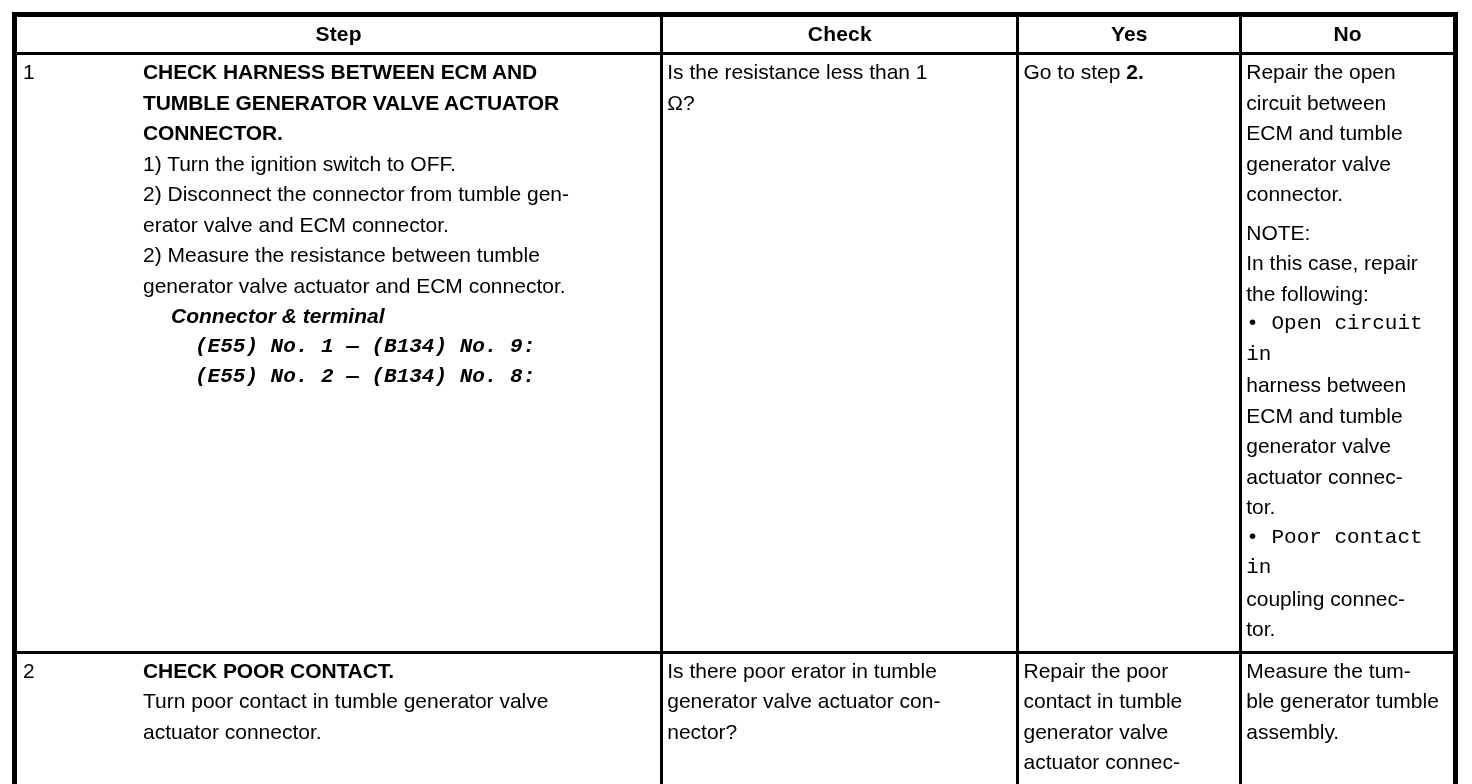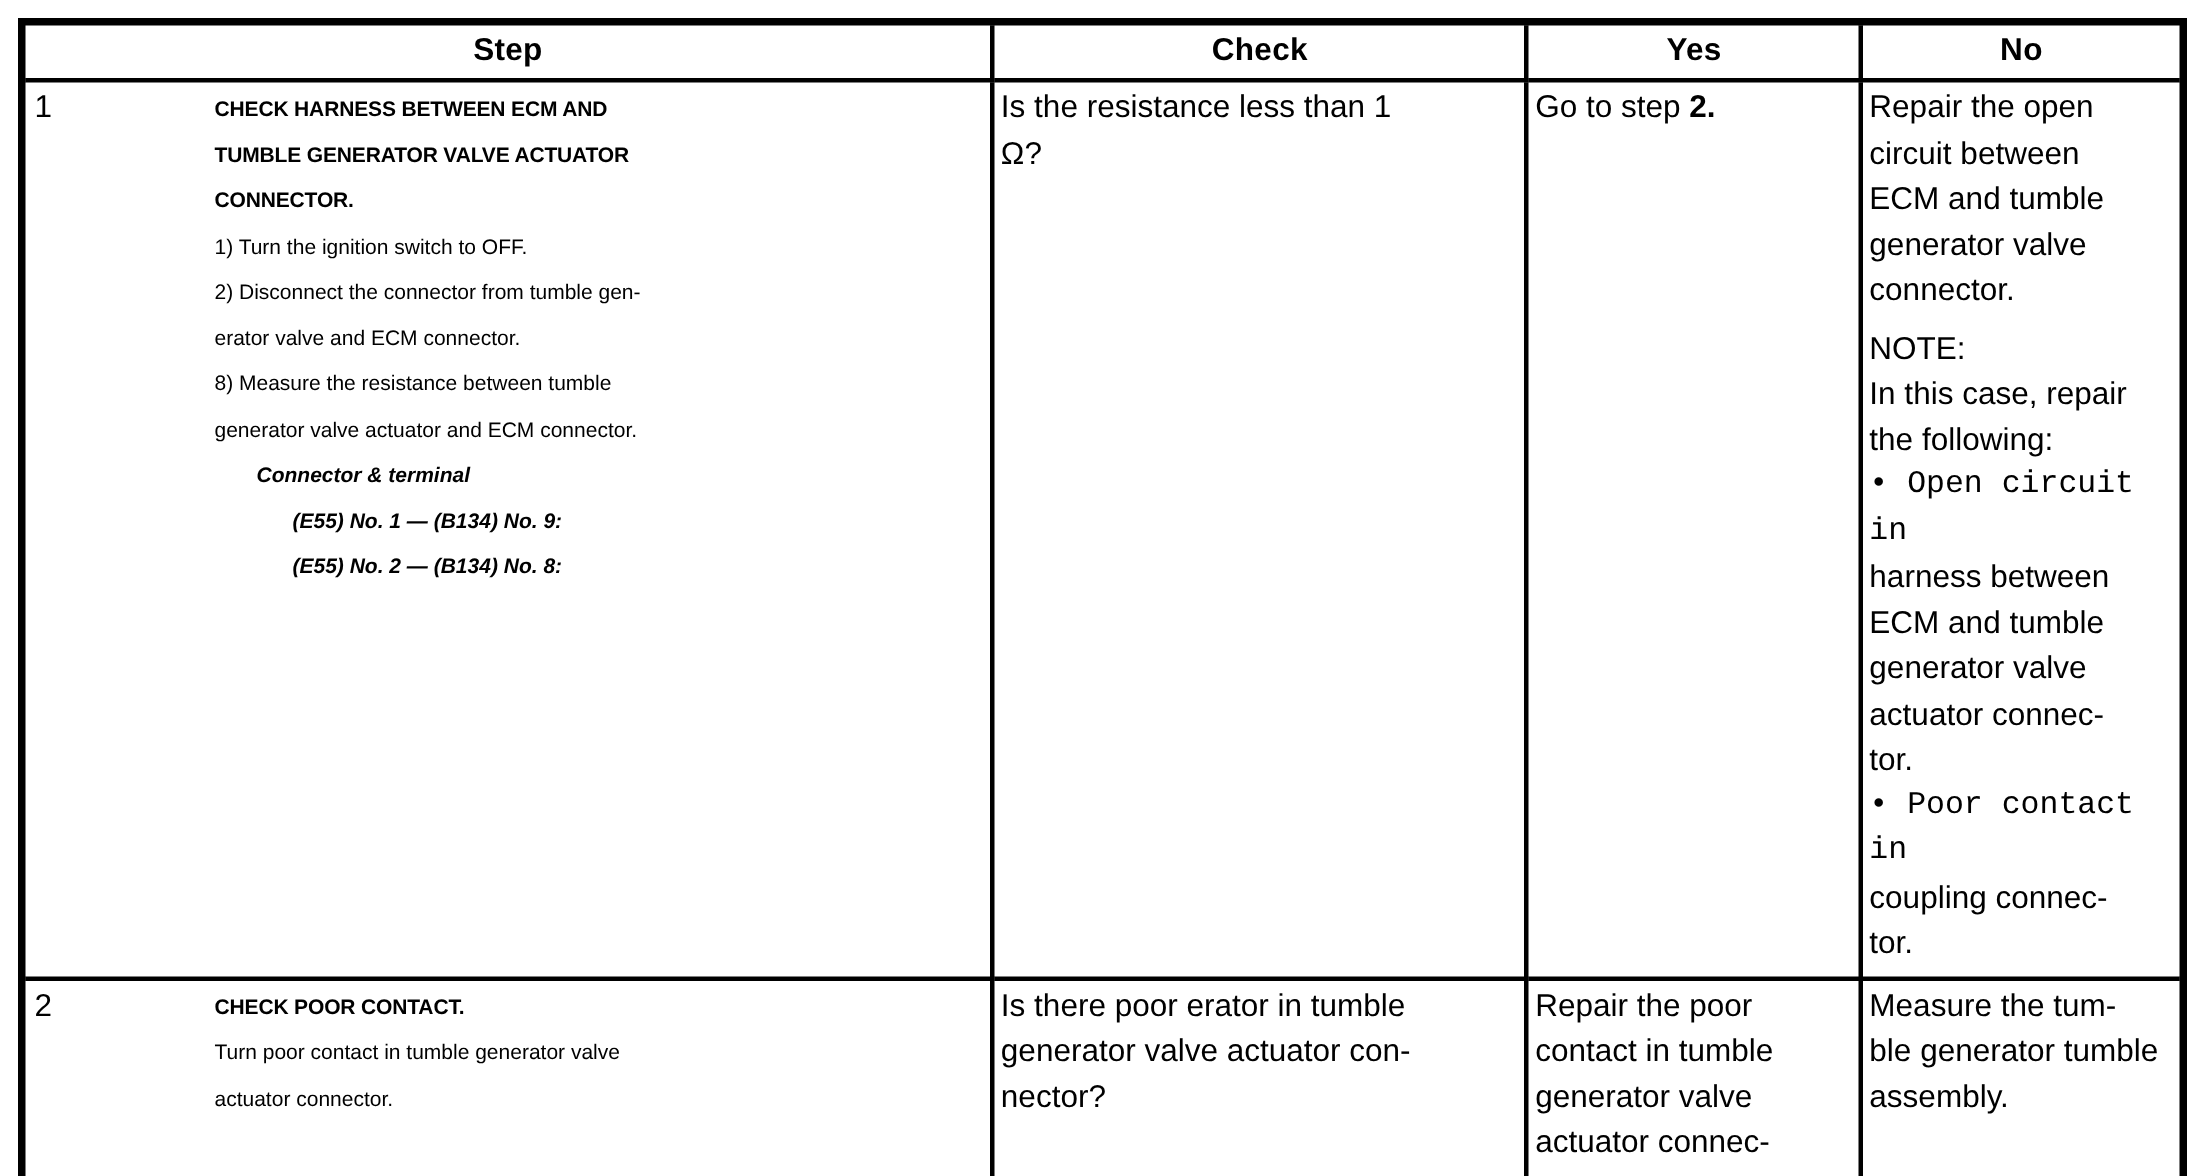--- a/index.html
+++ b/index.html
@@ -81,30 +81,30 @@
   }
   .step-num {
     width: 120px;
     flex: 0 0 120px;
     font-size: 21px;
     line-height: 30.5px;
     padding-left: 2px;
   }
   .step-body {
     flex: 1 1 auto;
-    font-size: 14px;
+    font-size: 21px;
     line-height: 30.5px;
   }
   .t-bolditalic { font-weight: bold; font-style: italic; }
   .t-title {
     font-weight: bold;
     letter-spacing: -0.1px;
   }
   .indent-1 { padding-left: 28px; }
-  .indent-2 { padding-left: 52px; }
+  .indent-2 { padding-left: 52px; font-family: Liberation Mono, monospace; }
 
   .inline-num { font-weight: bold; }
 
   .blankline { height: 8px; line-height: 8px; font-size: 8px; }
 
   .note-head { }
 
   .bullet-line {
     position: relative;
     font-family: Liberation Mono, monospace;
@@ -134,21 +134,21 @@
         <td class="c-step">
           <div class="step-cell">
             <div class="step-num">1</div>
             <div class="step-body cell-text">
               <p class="t-title">CHECK HARNESS BETWEEN ECM AND</p>
               <p class="t-title">TUMBLE GENERATOR VALVE ACTUATOR</p>
               <p class="t-title">CONNECTOR.</p>
               <p>1)  Turn the ignition switch to OFF.</p>
               <p>2)  Disconnect the connector from tumble gen-</p>
               <p>erator valve and ECM connector.</p>
-              <p>8)  Measure the resistance between tumble</p>
+              <p>2)  Measure the resistance between tumble</p>
               <p>generator valve actuator and ECM connector.</p>
               <p class="t-bolditalic indent-1">Connector &amp; terminal</p>
               <p class="t-bolditalic indent-2">(E55) No. 1 — (B134) No. 9:</p>
               <p class="t-bolditalic indent-2">(E55) No. 2 — (B134) No. 8:</p>
             </div>
           </div>
         </td>
 
         <td class="c-check cell-text">
           <p>Is the resistance less than 1</p>

